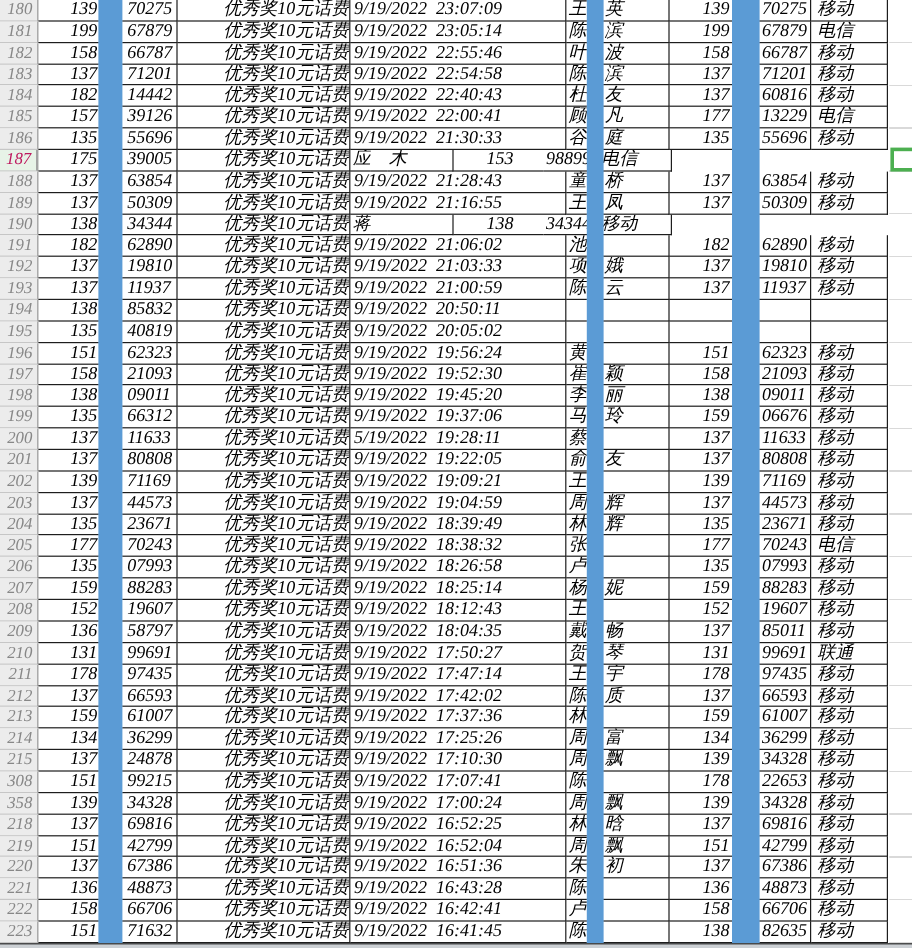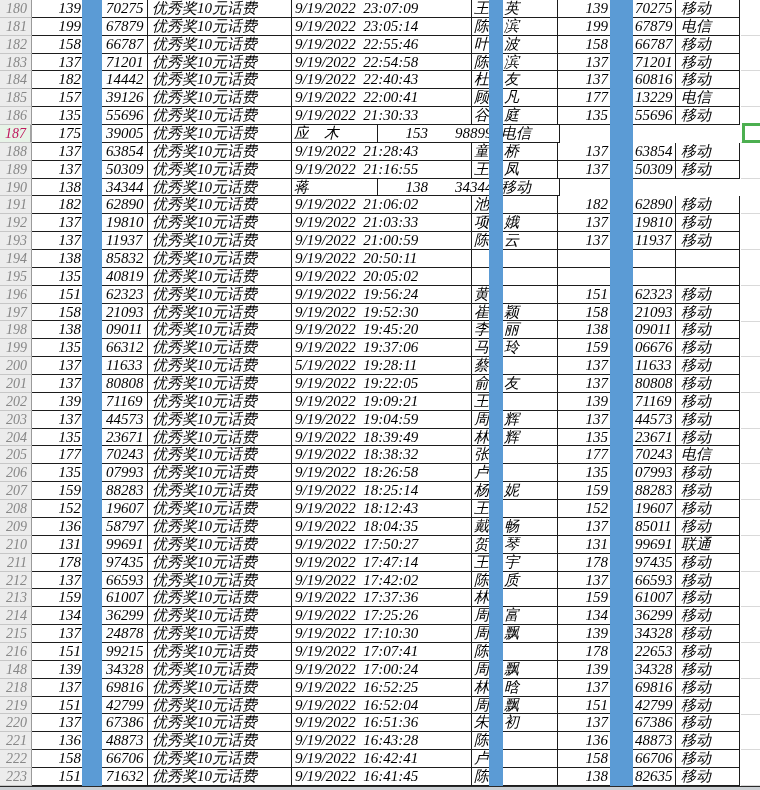--- a/index.html
+++ b/index.html
@@ -17,21 +17,21 @@
     width:32px; background:#ececec; color:#878787; text-align:right;
     padding-right:4px; font-size:14px;
     border-bottom:1px solid #c6c6c6; border-right:1px solid #9a9a9a;
   }
   .row-selected .c-head {
     background:#e7f3e7; color:#be185d; border-right:2px solid #a3a3a3;
   }
   .c-b { width:50px; text-align:right; padding-right:1px; }
   .c-m1 { width:20px; }
   .c-d { width:46px; padding-left:4px; border-right:1px solid #1d1d1d; }
-  .c-e { width:144px; padding-left:4px; border-right:1px solid #1d1d1d; }
+  .c-e { width:144px; padding-left:4px; border-right:1px solid #1d1d1d;text-align:right; }
   .c-f { width:180px; padding-left:3px; border-right:1px solid #1d1d1d; }
   .c-g { width:17px; padding-left:2px; }
   .c-m2 { width:14px; }
   .c-i { width:55px; padding-left:1px; border-right:1px solid #1d1d1d; }
   .c-j { width:52px; text-align:right; padding-right:2px; }
   .c-m3 { width:23px; }
   .c-l { width:43px; padding-left:2px; border-right:1px solid #1d1d1d; }
   .c-m { width:64px; padding-left:5px; border-right:1px solid #1d1d1d; }
   .c-right { width:20px; border-bottom:none; }
   .mask { position:absolute; top:0; height:786px; z-index:5; }
@@ -629,37 +629,37 @@
     <div class="cell c-g">周</div>
     <div class="cell c-m2"></div>
     <div class="cell c-i">飘</div>
     <div class="cell c-j">139</div>
     <div class="cell c-m3"></div>
     <div class="cell c-l">34328</div>
     <div class="cell c-m">移动</div>
     <div class="cell c-right"></div>
   </div>
       <div class="row">
-    <div class="cell c-head">216</div>
+    <div class="cell c-head">308</div>
     <div class="cell c-b">151</div>
     <div class="cell c-m1"></div>
     <div class="cell c-d">99215</div>
     <div class="cell c-e">优秀奖10元话费</div>
     <div class="cell c-f">9/19/2022  17:07:41</div>
     <div class="cell c-g">陈</div>
     <div class="cell c-m2"></div>
     <div class="cell c-i"></div>
     <div class="cell c-j">178</div>
     <div class="cell c-m3"></div>
     <div class="cell c-l">22653</div>
     <div class="cell c-m">移动</div>
     <div class="cell c-right"></div>
   </div>
       <div class="row">
-    <div class="cell c-head">148</div>
+    <div class="cell c-head">358</div>
     <div class="cell c-b">139</div>
     <div class="cell c-m1"></div>
     <div class="cell c-d">34328</div>
     <div class="cell c-e">优秀奖10元话费</div>
     <div class="cell c-f">9/19/2022  17:00:24</div>
     <div class="cell c-g">周</div>
     <div class="cell c-m2"></div>
     <div class="cell c-i">飘</div>
     <div class="cell c-j">139</div>
     <div class="cell c-m3"></div>

